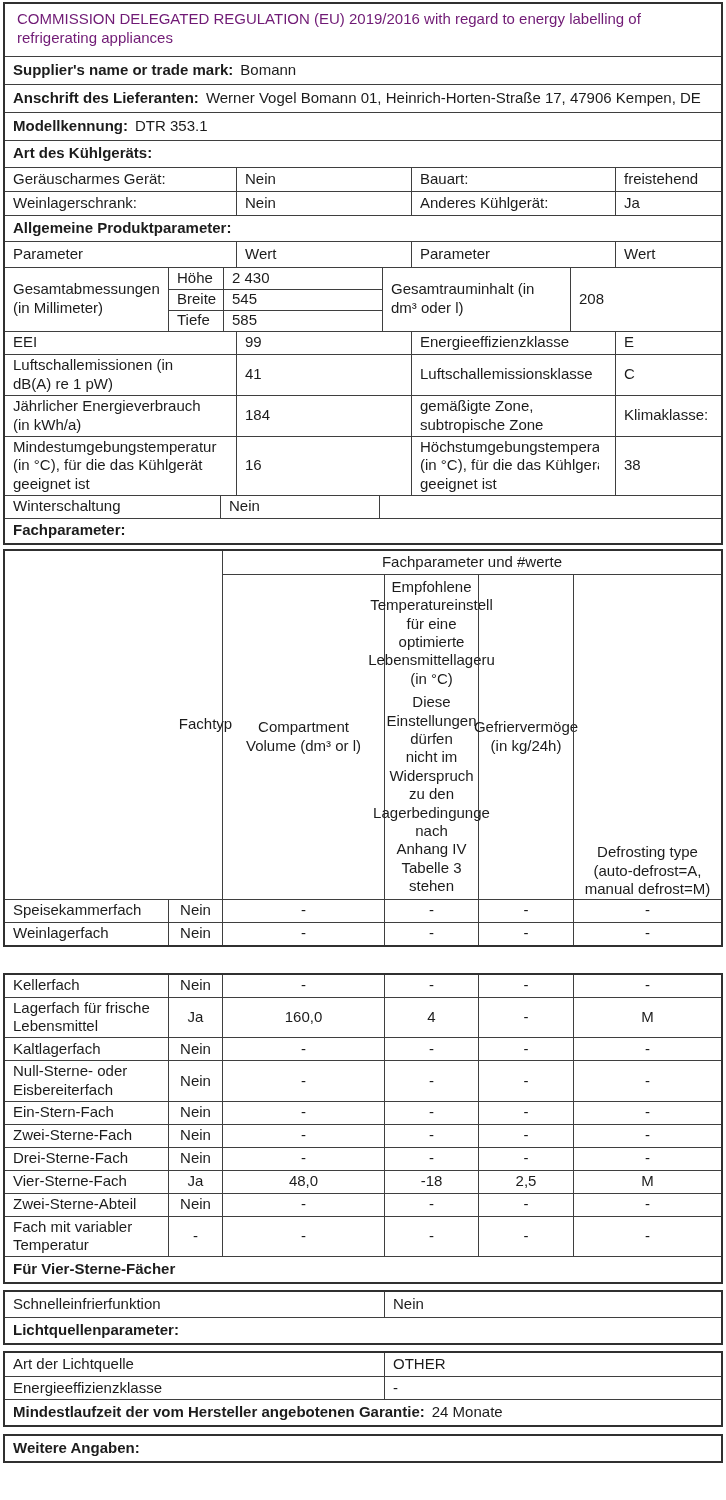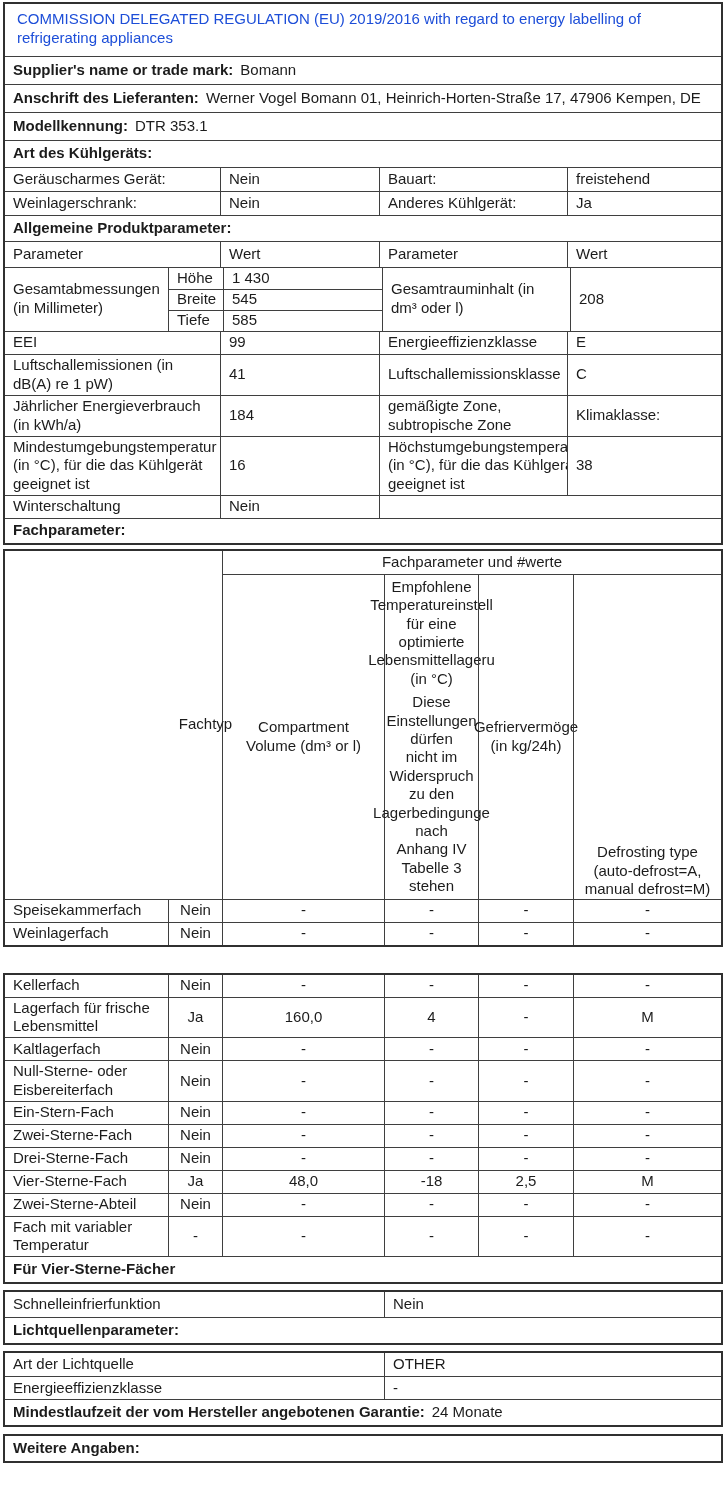--- a/index.html
+++ b/index.html
@@ -13,28 +13,28 @@
   .r{ display:grid; border-top:1px solid var(--bc); position:relative; }
   .r:first-child{ border-top:none; }
   .c{ padding:1px 8px; display:flex; align-items:center; overflow:hidden; }
   .blk{ display:block; }
   .bl{ border-left:1px solid var(--bc); }
   .bold{ font-weight:bold; }
   .val{ margin-left:7px; }
   .center{ justify-content:center; text-align:center; }
   .cols1{ grid-template-columns:1fr; }
   .cols2{ grid-template-columns:379px 1fr; }
-  .cols4{ grid-template-columns:215px 159px 188px 1fr; }
+  .cols4{ grid-template-columns:215px 159px 188px 1fr;gap:16px; }
   .colsW{ grid-template-columns:215px 159px 1fr; }
   .cols6{ grid-template-columns:163px 54px 162px 94px 95px 1fr; }
   .h22{min-height:22px}.h23{min-height:23px}.h24{min-height:24px}.h25{min-height:25px}
   .h26{min-height:26px}.h27{min-height:27px}.h38{min-height:38px}.h40{min-height:40px}.h58{min-height:58px}
   .title-block{ padding:6px 12px 8px 12px; display:block; }
   .doc-title{ font-size:31px; font-weight:bold; color:#1f1b8c; letter-spacing:-0.5px; margin-bottom:4px;}
-  .doc-sub{ color:#1d4ed8; }
+  .doc-sub{ color:#701a75; }
   
   .dims{ grid-template-columns:163px 55px 159px 188px 1fr; grid-template-rows:21px 21px 21px; }
   .dl{ grid-area:1/1/4/2; }
   .dk1{grid-area:1/2/2/3}.dv1{grid-area:1/3/2/4}
   .dk2{grid-area:2/2/3/3}.dv2{grid-area:2/3/3/4}
   .dk3{grid-area:3/2/4/3}.dv3{grid-area:3/3/4/4}
   .dk2,.dv2,.dk3,.dv3{ border-top:1px solid var(--bc); }
   .drl{ grid-area:1/4/4/5; }
   .drv{ grid-area:1/5/4/6; }
   
@@ -114,21 +114,21 @@
     <div class="r cols4 h25">
       <div class="c">Parameter</div>
       <div class="c bl">Wert</div>
       <div class="c bl">Parameter</div>
       <div class="c bl">Wert</div>
     </div>
 
     <div class="r dims">
       <div class="c dl">Gesamtabmessungen (in Millimeter)</div>
       <div class="c bl dk1">Höhe</div>
-      <div class="c bl dv1">1 430</div>
+      <div class="c bl dv1">2 430</div>
       <div class="c bl dk2">Breite</div>
       <div class="c bl dv2">545</div>
       <div class="c bl dk3">Tiefe</div>
       <div class="c bl dv3">585</div>
       <div class="c bl drl">Gesamtrauminhalt (in dm³ oder l)</div>
       <div class="c bl drv">208</div>
     </div>
 
     <div class="r cols4 h22">
       <div class="c">EEI</div>

